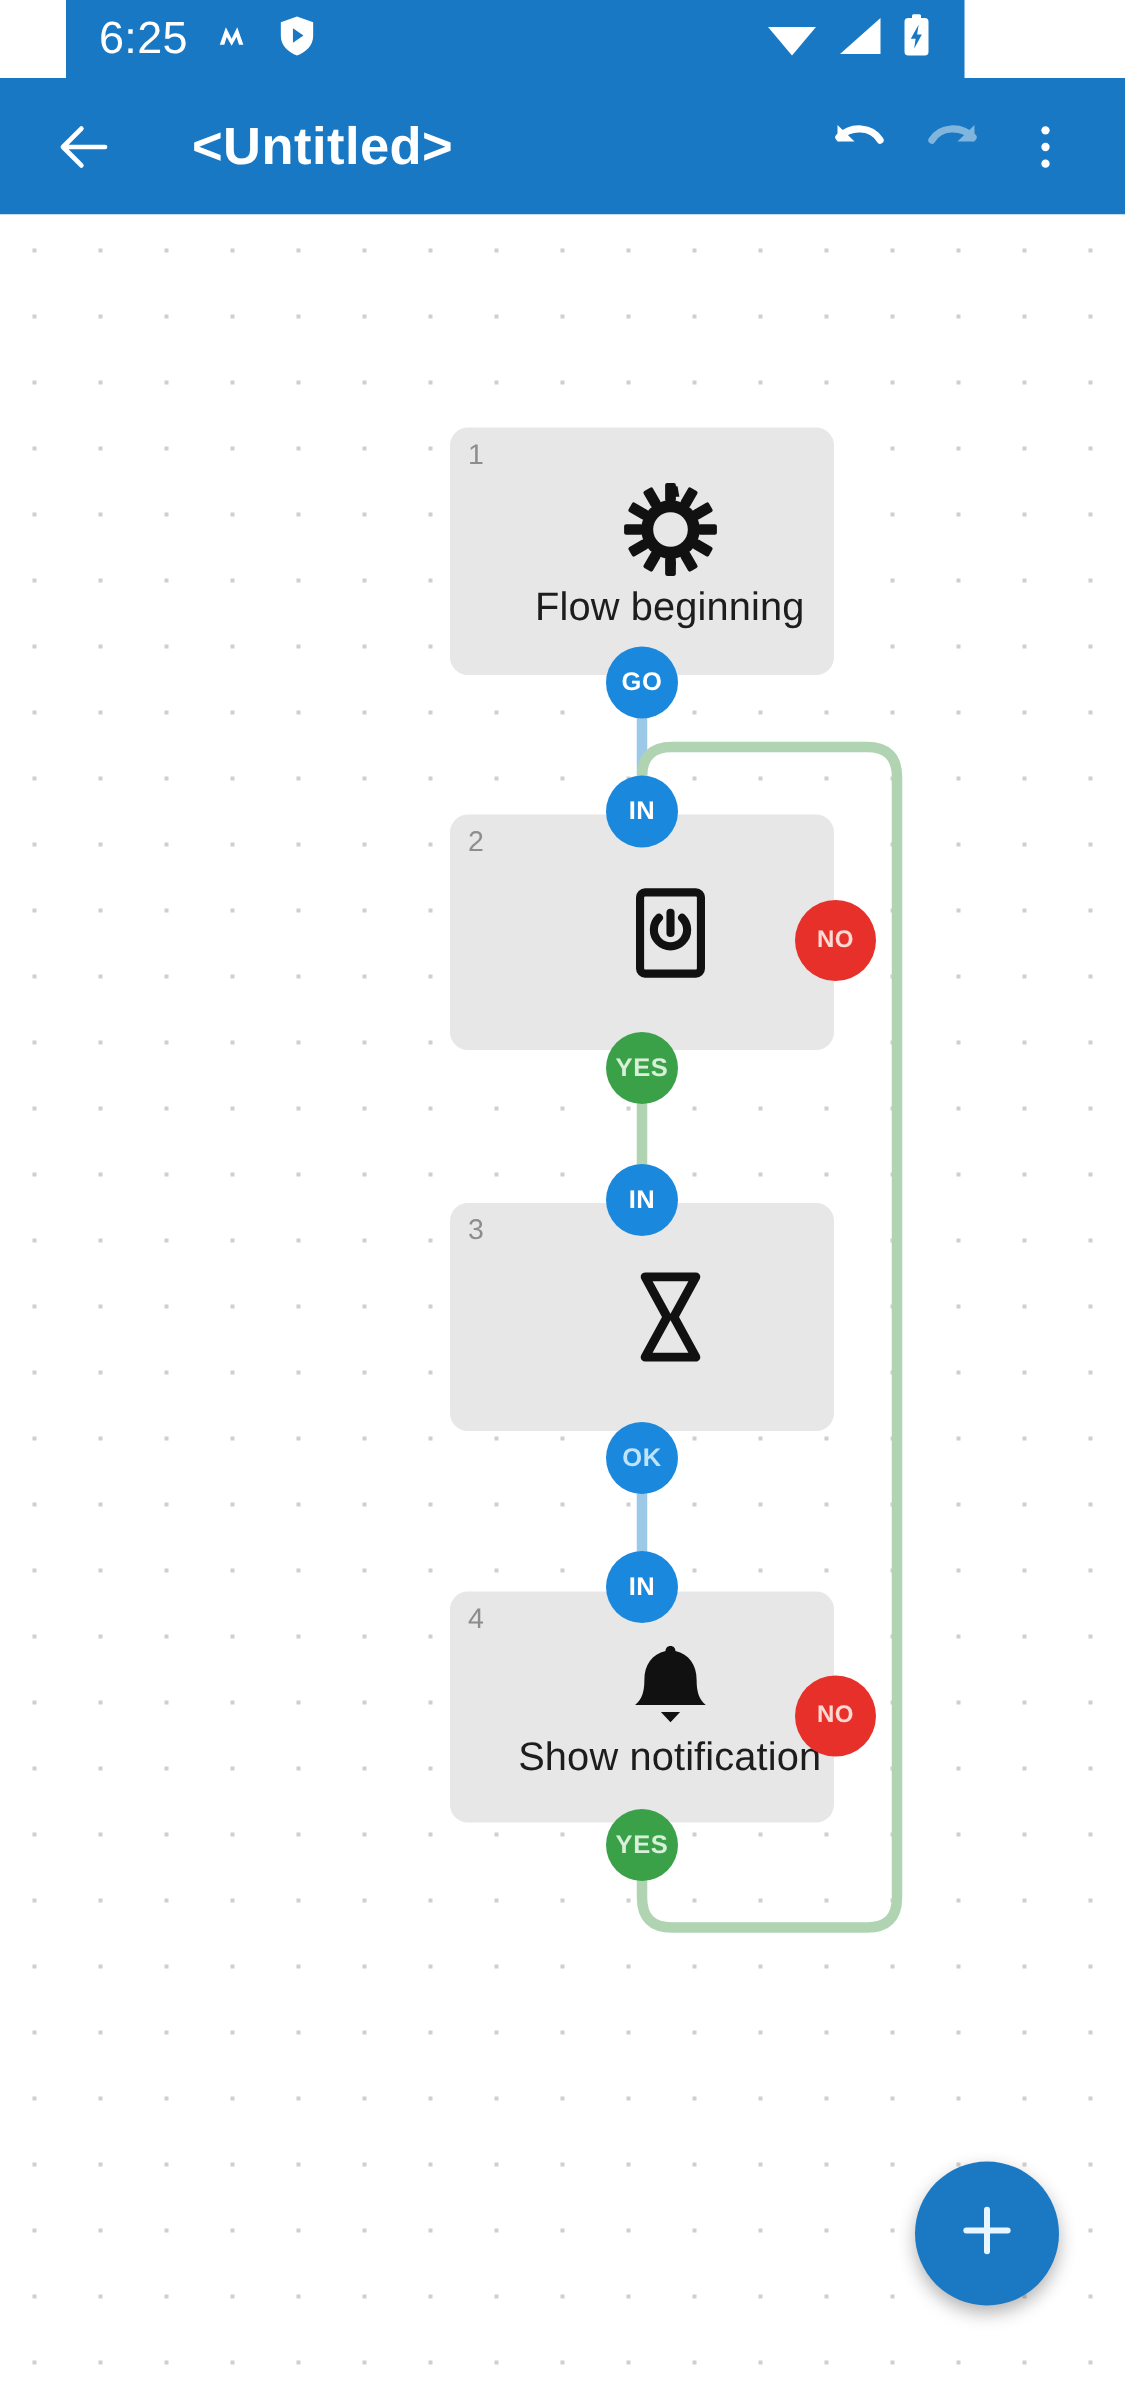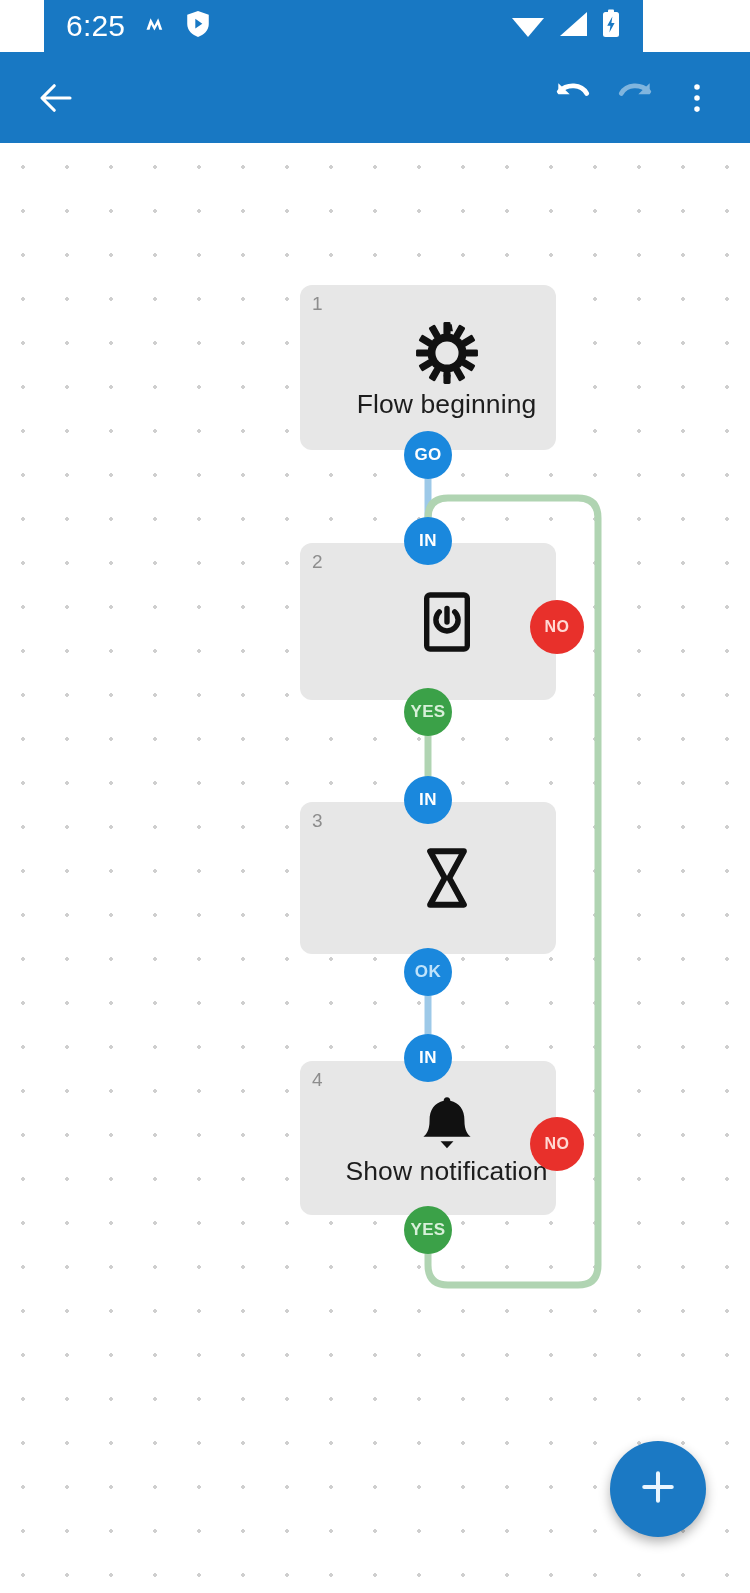--- a/index.html
+++ b/index.html
@@ -137,20 +137,21 @@
   </span>
 </div>
 
 <div class="appbar">
   <span class="appbar-back">
     <svg width="42" height="42" viewBox="0 0 24 24">
       <path d="M20 12 H5 M11 5 L4 12 L11 19" stroke="#ffffff" stroke-width="1.8" fill="none" stroke-linecap="round" stroke-linejoin="round"></path>
     </svg>
   </span>
 
+  <span class="appbar-title">&lt;Untitled&gt;</span>
 
   <span class="appbar-spacer"></span>
 
   <span class="appbar-action">
     <svg width="44" height="44" viewBox="0 0 24 24">
       <path d="M4.5 8.5 C9 4 16.5 4.5 19.5 9.5" stroke="#ffffff" stroke-width="2.6" fill="none" stroke-linecap="round"></path>
       <path d="M4 4 L4 10 L10.2 10 Z" fill="#ffffff"></path>
     </svg>
   </span>
 

